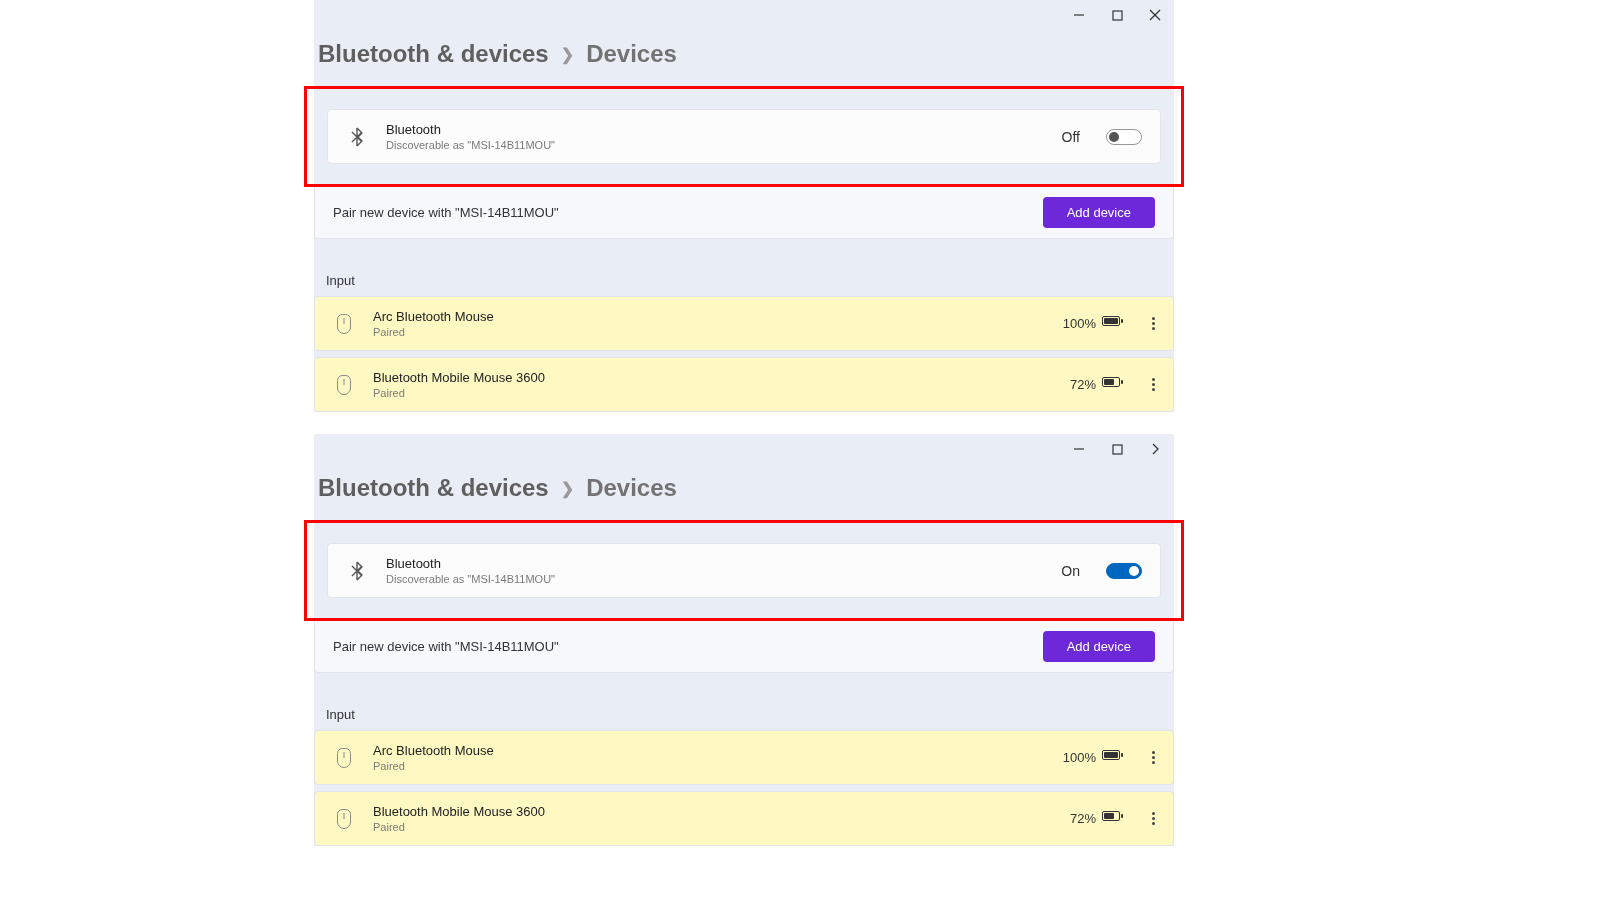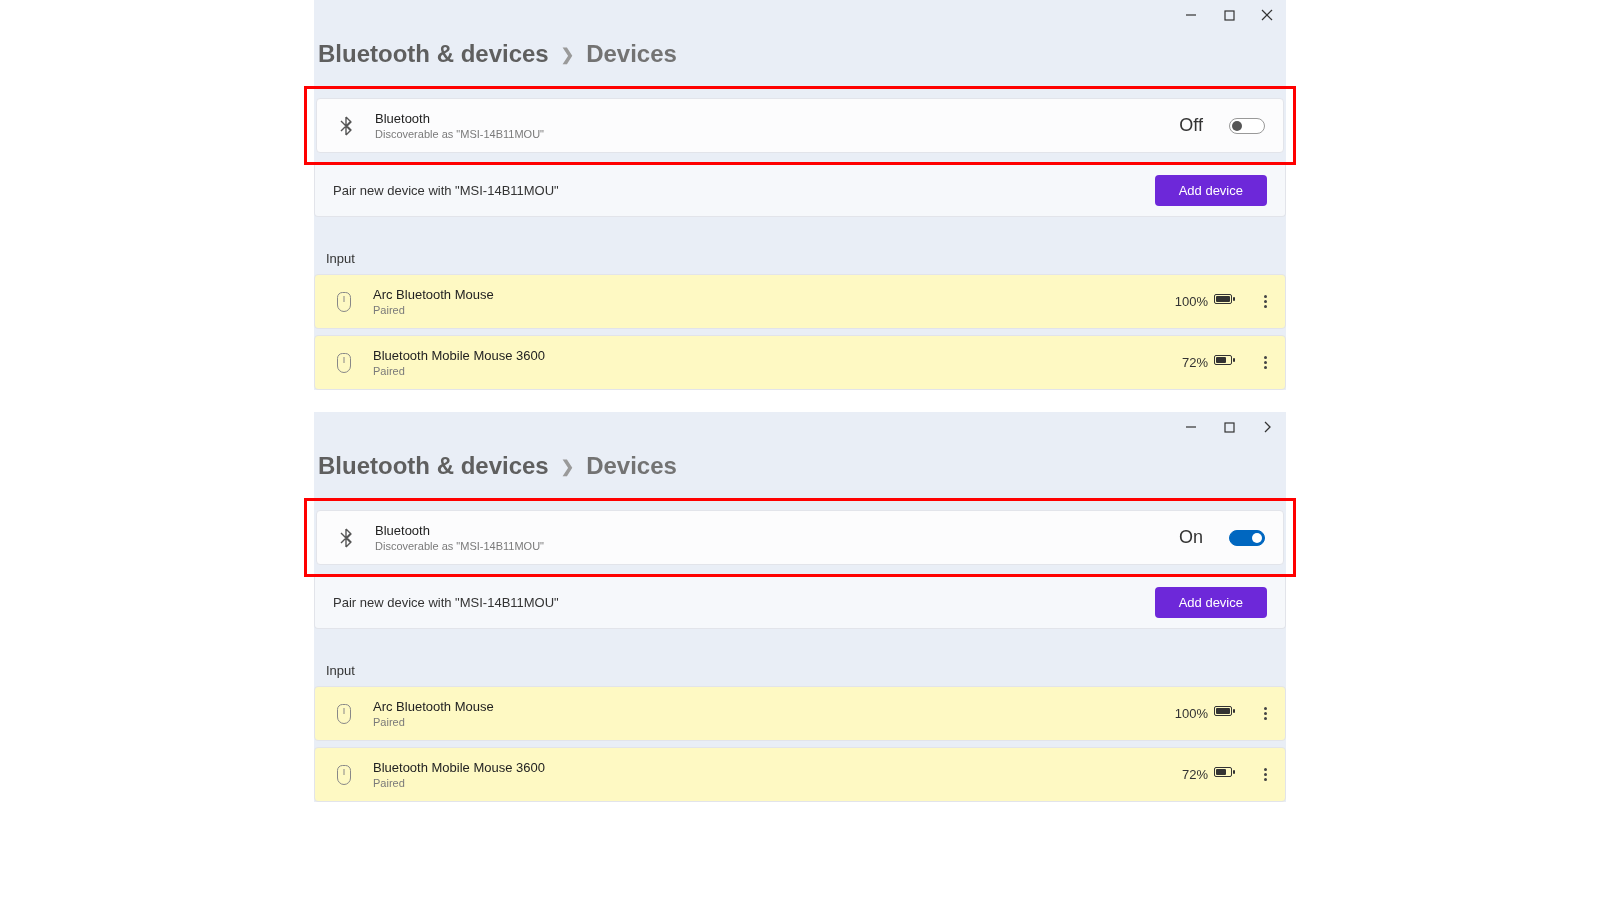--- a/index.html
+++ b/index.html
@@ -10,21 +10,21 @@
 
     body {
       font-family: 'Segoe UI', Tahoma, Geneva, sans-serif;
       background: #ffffff;
       width: 1600px;
       height: 901px;
       overflow: hidden;
     }
 
     .scene {
-      width: 972px;
+      width: 860px;
       margin-left: 314px;
       position: relative;
     }
 
     .window {
       background: #e9eef6;
       position: relative;
     }
 
     .titlebar {
@@ -62,21 +62,21 @@
       color: #9a9a9a;
       font-size: 16px;
     }
 
     .bc-current {
       color: #737373;
     }
 
     .highlight-box {
       border: 3px solid #ff0000;
-      padding: 9px;
+      padding: 20px;
       margin: 0 -10px;
     }
 
     .panel-row {
       background: #fcfcfd;
       border: 1px solid #e2e4ea;
       border-radius: 4px;
       display: flex;
       align-items: center;
       padding: 12px 18px;
@@ -101,21 +101,21 @@
     }
 
     .row-sub {
       color: #7a7a7a;
       font-size: 11px;
       margin-top: 2px;
     }
 
     .toggle-label {
       color: #333;
-      font-size: 18px;
+      font-size: 14px;
       margin-right: 8px;
     }
 
     .toggle {
       width: 36px;
       height: 16px;
       border-radius: 10px;
       position: relative;
     }
 

